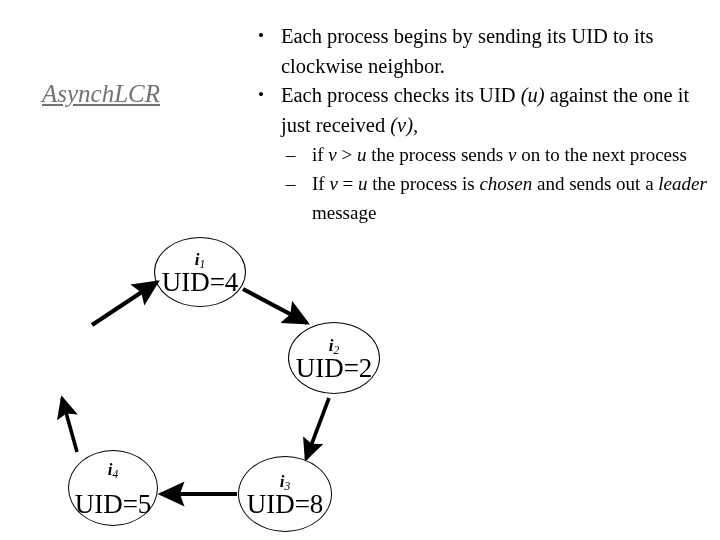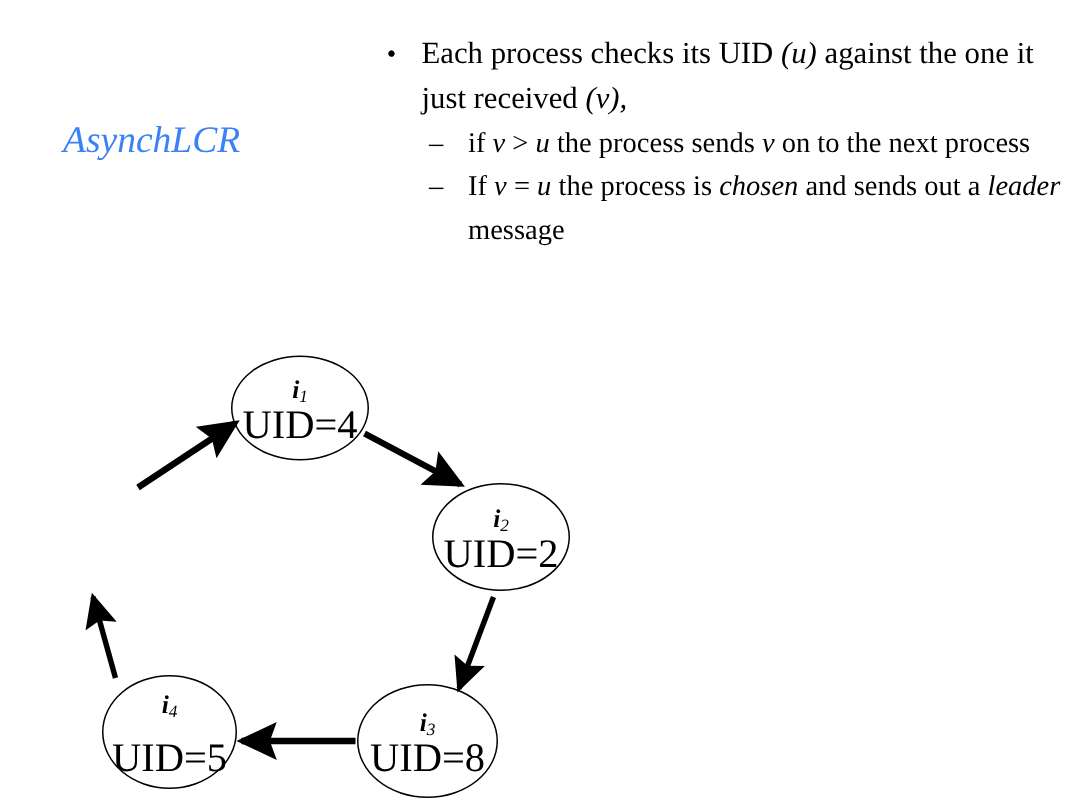--- a/index.html
+++ b/index.html
@@ -18,22 +18,23 @@
 
   
   #slide-title {
     position: absolute;
     left: 42px;
     top: 80px;
     width: 210px;
     font-style: italic;
     font-size: 25px;
     line-height: 28px;
-    color: #3b82f6;
+    color: #737373;
     white-space: nowrap;
+    text-decoration: underline;
   }
 
   
   #bullet-block {
     position: absolute;
     left: 252px;
     top: 22px;
     width: 462px;
     font-size: 20.5px;
     line-height: 29.5px;
@@ -120,20 +121,21 @@
 </style>
 </head>
 <body>
 
 <div id="slide-title">AsynchLCR</div>
 
 <div id="bullet-block">
 
   <div class="bullet-l1">
     <span class="marker">•</span>
+    <span><span>Each process begins by sending its UID to its clockwise neighbor.</span></span>
   </div>
 
   <div class="bullet-l1">
     <span class="marker">•</span>
     <span><span>Each process checks its UID </span><span class="it">(u)</span><span> against the one it just received </span><span class="it">(v),</span></span>
   </div>
 
   <div class="bullet-l2">
     <span class="marker">–</span>
     <span><span>if </span><span class="it">v</span><span> &gt; </span><span class="it">u</span><span> the process sends </span><span class="it">v</span><span> on to the next process</span></span>

